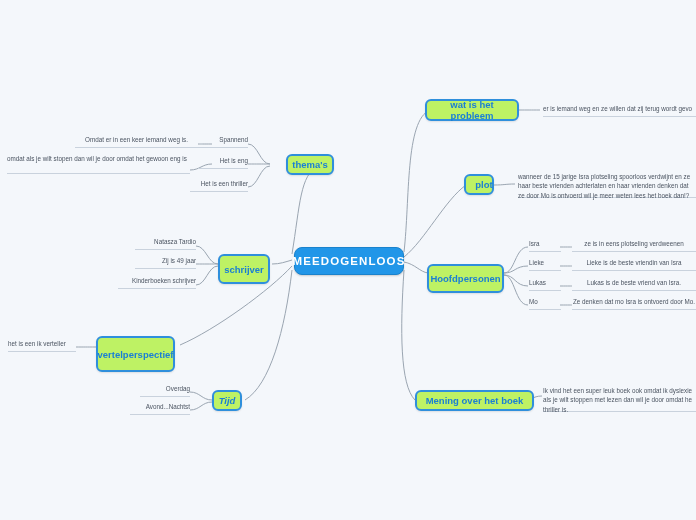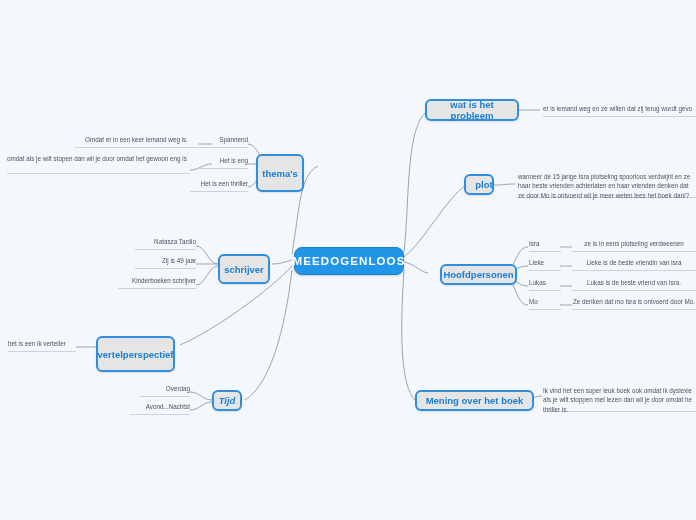--- a/index.html
+++ b/index.html
@@ -41,21 +41,21 @@
     font-size: 11.5px;
     letter-spacing: 1.1px;
     display: flex;
     align-items: center;
     justify-content: center;
     box-shadow: 0 1px 2px rgba(0,0,0,0.18);
     text-align: center;
   }
   
   .branch {
-    background: #e5e5e5;
+    background: #bef264;
     border: 2px solid #2f8fdc;
     border-radius: 6px;
     color: #1a7fd4;
     font-weight: bold;
     font-size: 9.5px;
     display: flex;
     align-items: center;
     justify-content: center;
     box-shadow: 0 1px 2px rgba(0,0,0,0.10);
     text-align: center;
@@ -132,34 +132,34 @@
   </svg>
 
   <div class="node central" style="left:294px; top:247px; width:110px; height:28px;">MEEDOGENLOOS</div>
 
   <div class="node branch" style="left:425px; top:99px; width:94px; height:22px;">wat is het probleem</div>
   <div class="node leaf left" style="left:543px; top:101px; width:153px; height:16px;">er is iemand weg en ze willen dat zij terug wordt gevo</div>
 
   <div class="node branch" style="left:464px; top:174px; width:30px; height:21px;padding-left:15px;">plot</div>
   <div class="node leaf block left" style="left:518px; top:172px; width:178px; height:26px;">wanneer de 15 jarige Isra plotseling spoorloos verdwijnt en ze haar beste vrienden achterlaten en haar vrienden denken dat ze door Mo is ontvoerd wil je meer weten lees het boek dan!?</div>
 
-  <div class="node branch" style="left:427px; top:264px; width:77px; height:21px;margin-left:13px;">Hoofdpersonen</div>
+  <div class="node branch" style="left:427px; top:264px; width:77px; height:29px;">Hoofdpersonen</div>
   <div class="node leaf left" style="left:529px; top:240px; width:32px; height:12px;">Isra</div>
   <div class="node leaf center" style="left:572px; top:240px; width:124px; height:12px;">ze is in eens plotseling verdweenen</div>
   <div class="node leaf left" style="left:529px; top:259px; width:32px; height:12px;">Lieke</div>
   <div class="node leaf center" style="left:572px; top:259px; width:124px; height:12px;">Lieke is de beste vriendin van Isra</div>
   <div class="node leaf left" style="left:529px; top:279px; width:32px; height:12px;">Lukas</div>
   <div class="node leaf center" style="left:572px; top:279px; width:124px; height:12px;">Lukas is de beste vriend van Isra.</div>
   <div class="node leaf left" style="left:529px; top:298px; width:32px; height:12px;">Mo</div>
   <div class="node leaf center" style="left:572px; top:298px; width:124px; height:12px;">Ze denken dat mo Isra is ontvoerd door Mo.</div>
 
   <div class="node branch" style="left:415px; top:390px; width:119px; height:21px;">Mening over het boek</div>
   <div class="node leaf block left" style="left:543px; top:386px; width:153px; height:26px;">Ik vind het een super leuk boek ook omdat ik dyslexie als je wilt stoppen met lezen dan wil je door omdat he thriller is.</div>
 
-  <div class="node branch" style="left:256px; top:154px; width:48px; height:38px;">thema's</div>
+  <div class="node branch" style="left:286px; top:154px; width:48px; height:21px;">thema's</div>
   <div class="node leaf right" style="left:198px; top:136px; width:50px; height:12px;">Spannend</div>
   <div class="node leaf center" style="left:75px; top:136px; width:123px; height:12px;">Omdat er in een keer iemand weg is.</div>
   <div class="node leaf right" style="left:198px; top:157px; width:50px; height:12px;">Het is eng</div>
   <div class="node leaf block left" style="left:7px; top:154px; width:183px; height:20px;">omdat als je wilt stopen dan wil je door omdat het gewoon eng is</div>
   <div class="node leaf right" style="left:190px; top:180px; width:58px; height:12px;">Het is een thriller</div>
 
   <div class="node branch" style="left:218px; top:254px; width:52px; height:30px;">schrijver</div>
   <div class="node leaf right" style="left:135px; top:238px; width:61px; height:12px;">Natasza Tardio</div>
   <div class="node leaf right" style="left:135px; top:257px; width:61px; height:12px;">Zij is 49 jaar</div>
   <div class="node leaf right" style="left:118px; top:277px; width:78px; height:12px;">Kinderboeken schrijver</div>

